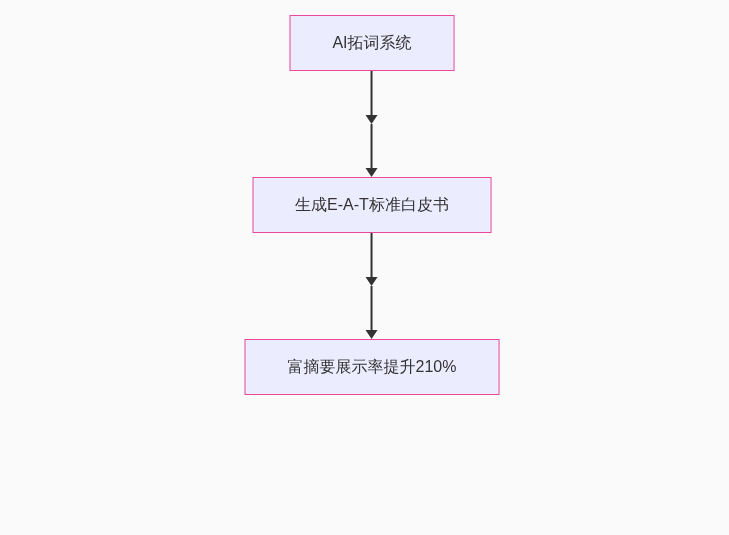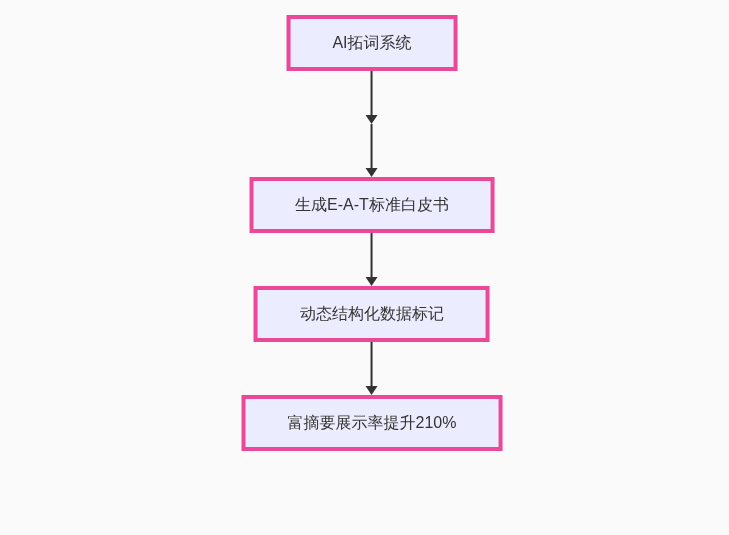--- a/index.html
+++ b/index.html
@@ -21,21 +21,21 @@
     transform: translateX(-50%);
     display: flex;
     flex-direction: column;
     align-items: center;
   }
   .node {
     box-sizing: border-box;
     height: 56px;
     padding: 0 42px;
     background: #ECECFF;
-    border: 4px solid #ec4899;
+    border: 1px solid #ec4899;
     display: flex;
     align-items: center;
     justify-content: center;
     color: #333333;
     font-size: 16px;
     white-space: nowrap;
   }
   
   .node:nth-of-type(1) { min-width: 146px; }
   .node:nth-of-type(3) { min-width: 192px; }
@@ -84,23 +84,20 @@
 
     <div class="node">
       <span>生成E-A-T标准白皮书</span>
     </div>
 
     <div class="arrow">
       <div class="line"></div>
       <div class="head"></div>
     </div>
 
-    <div class="node">
-      <span>动态结构化数据标记</span>
-    </div>
 
     <div class="arrow">
       <div class="line"></div>
       <div class="head"></div>
     </div>
 
     <div class="node">
       <span>富摘要展示率提升210%</span>
     </div>
 

